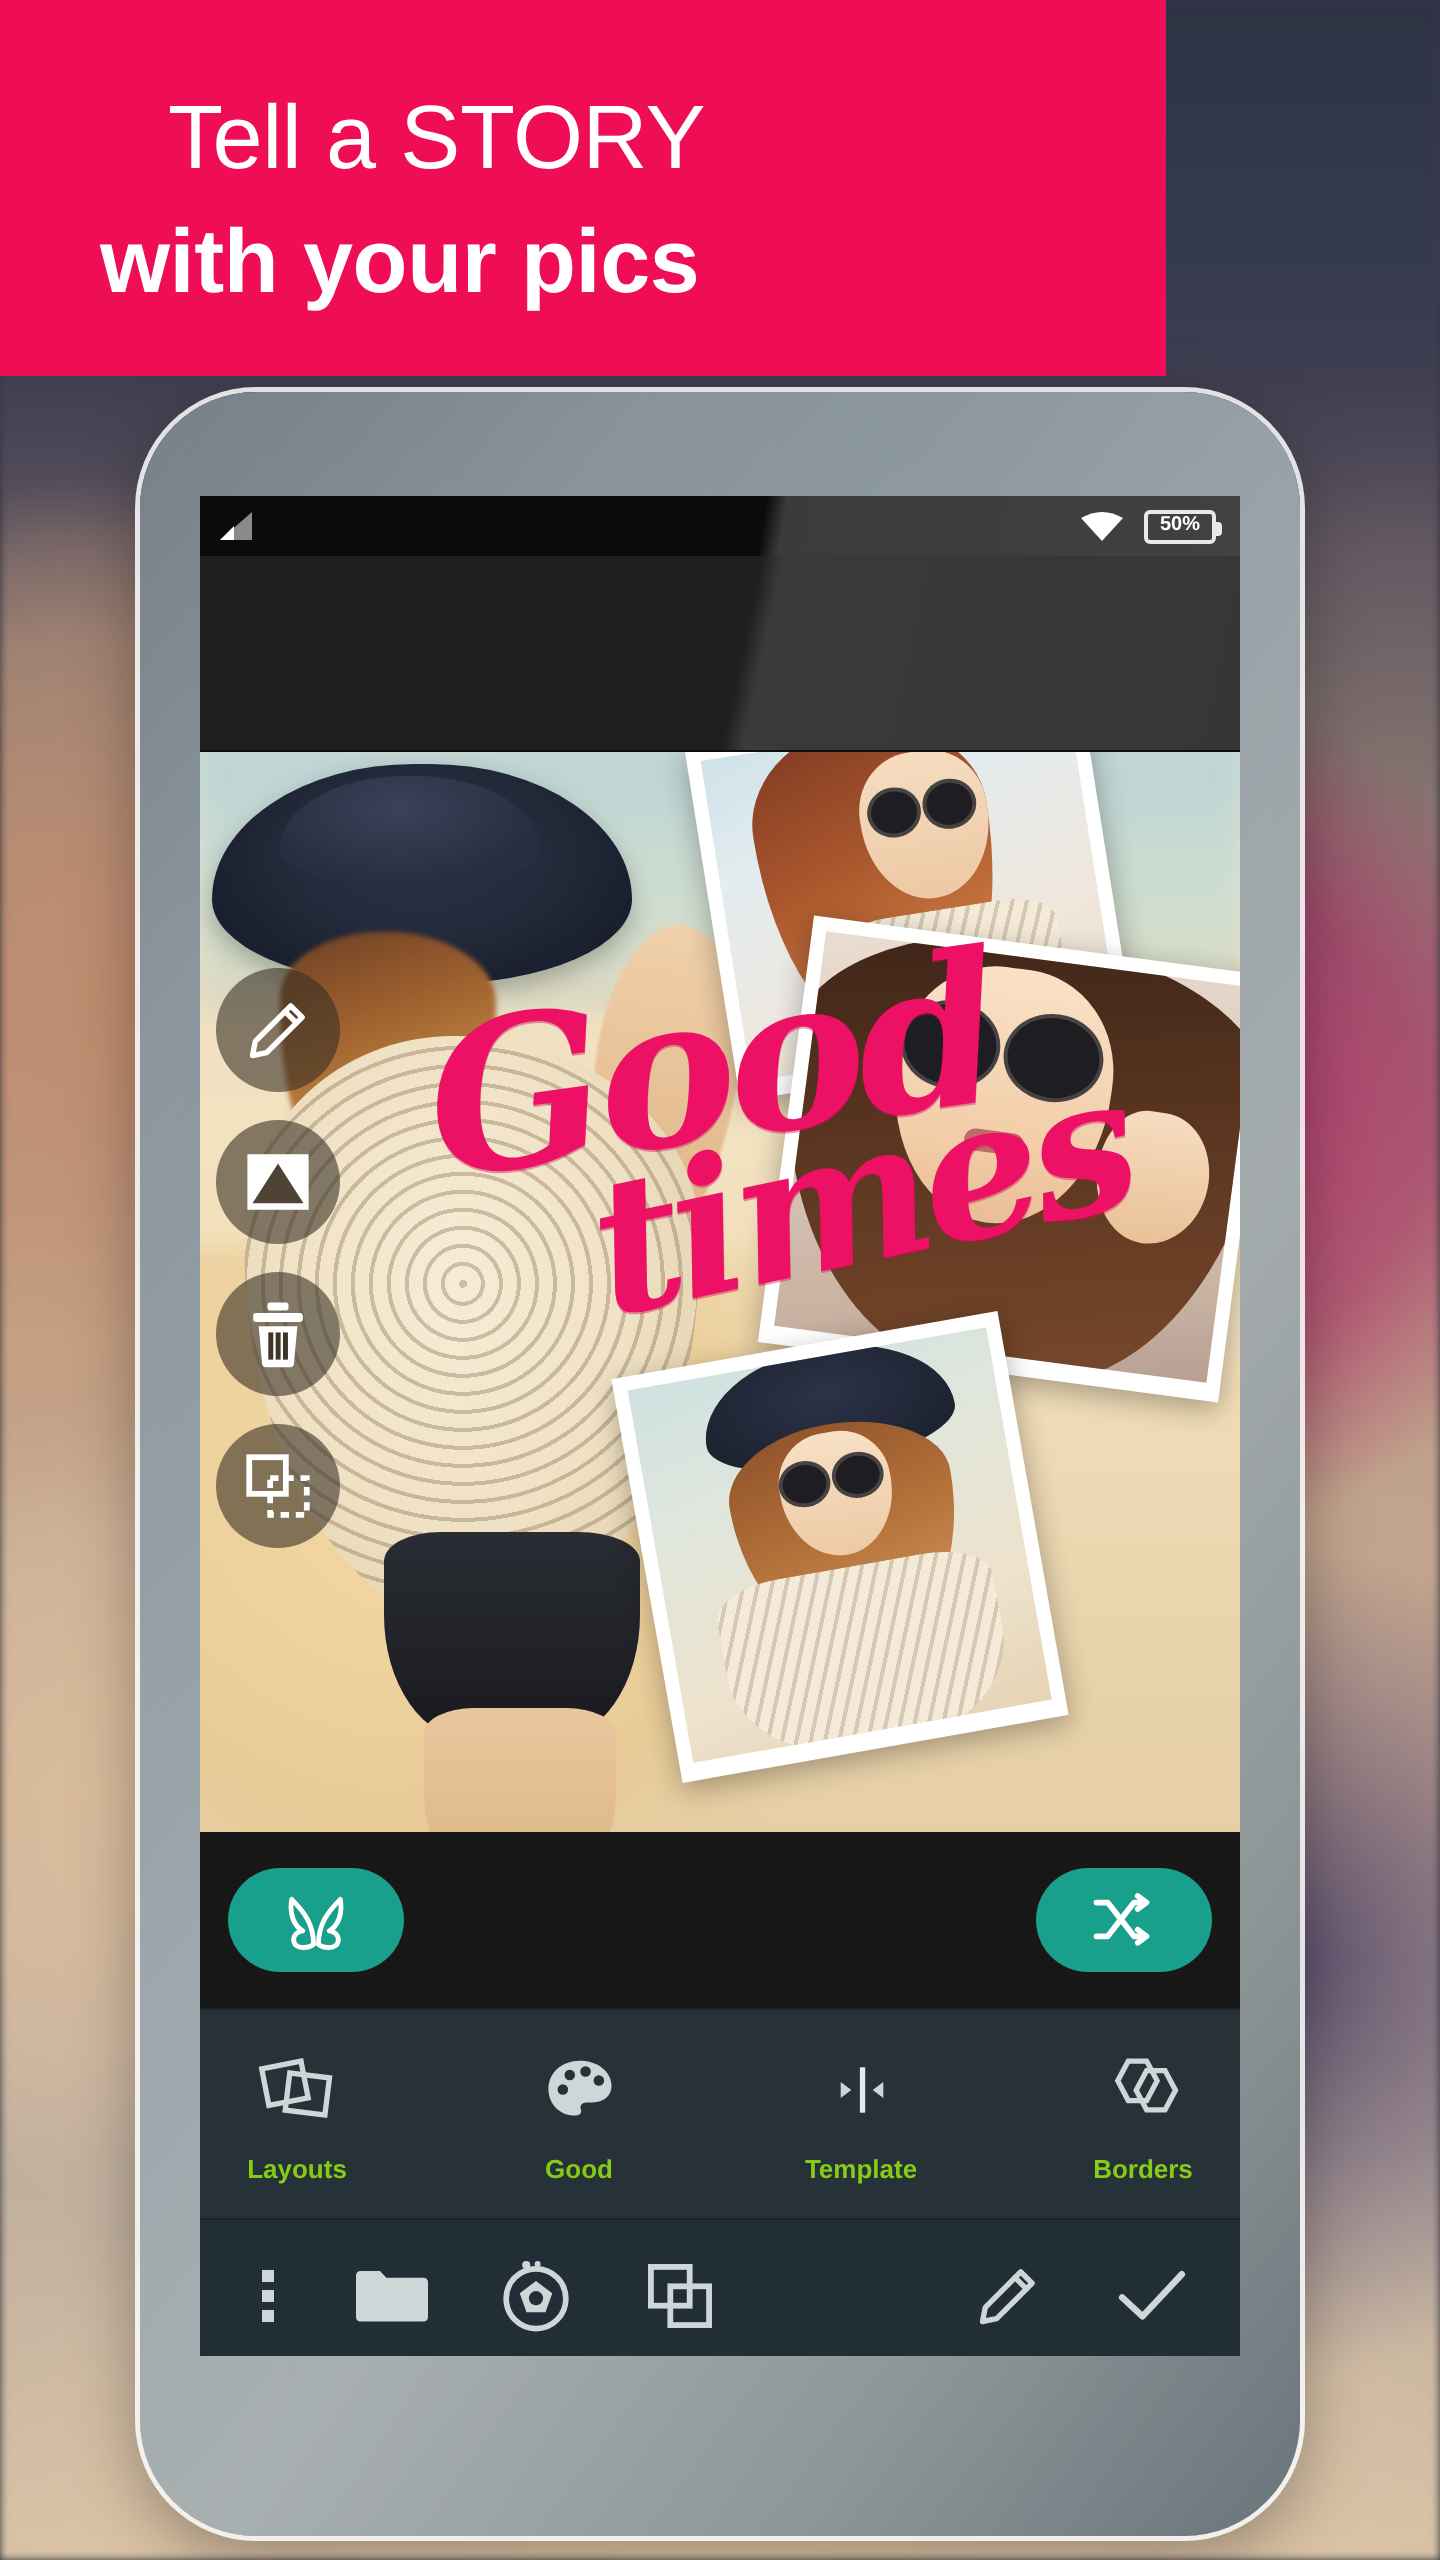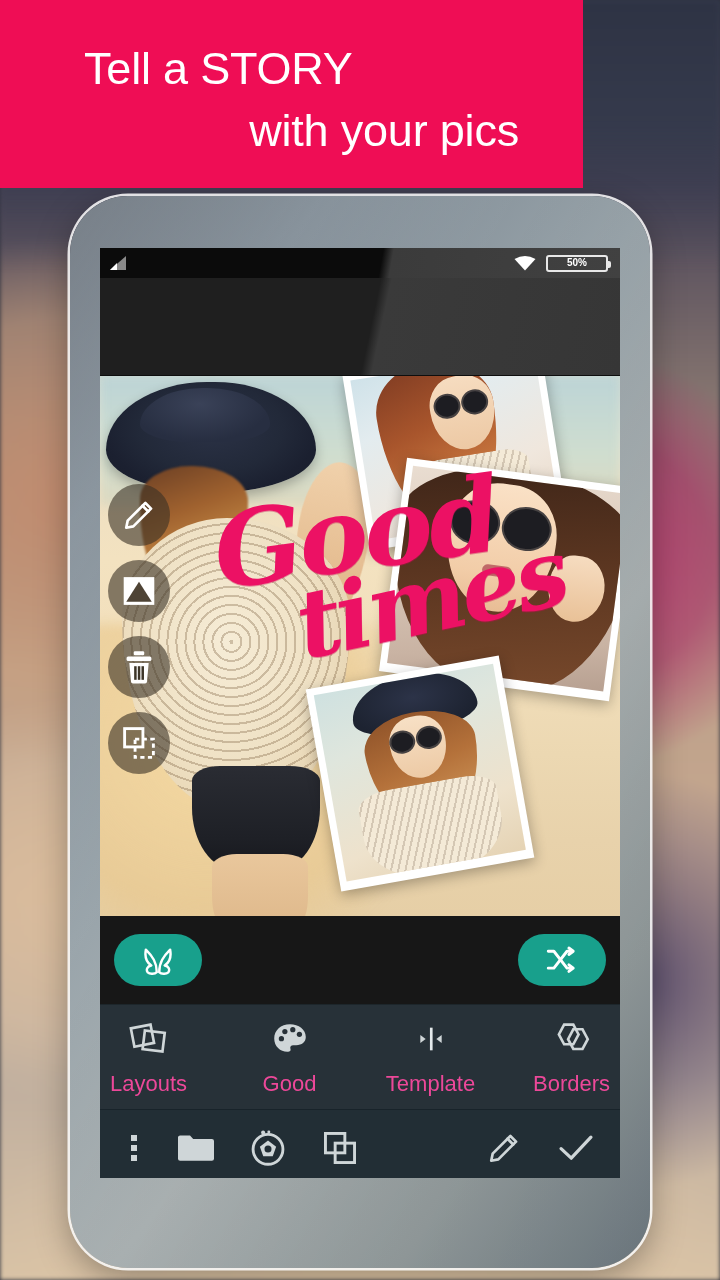--- a/index.html
+++ b/index.html
@@ -39,21 +39,21 @@
     z-index: 40;
   }
   .banner-line {
     color: #ffffff;
     font-size: 45px;
     font-weight: 400;
     letter-spacing: -0.2px;
     line-height: 62px;
     white-space: nowrap;
   }
-  .banner-line.l2 { text-align: right; padding-right: 30px; font-weight: 400; }
+  .banner-line.l2 { padding-right: 30px; font-weight: 700; }
   .banner-line.l1 { font-weight: 400; margin-left: 34px; }
 
   
   .phone {
     position: absolute;
     left: 70px; top: 196px;
     width: 580px; height: 1072px;
     border-radius: 58px;
     background: linear-gradient(128deg, #56606b 0%, #7c8892 18%, #9aa5ab 42%, #aeb5b6 62%, #9aa3a4 82%, #77848c 100%);
     box-shadow: 0 0 0 2.5px rgba(255,255,255,.85), 0 10px 34px rgba(0,0,0,.35);
@@ -83,21 +83,21 @@
     display: flex; align-items: center; justify-content: space-between;
     padding: 0 12px 0 8px;
   }
   .sb-left { display: flex; align-items: center; gap: 6px; }
   .sb-right { display: flex; align-items: center; gap: 9px; }
   .signal-ico { width: 20px; height: 16px; position: relative; }
   .wifi-ico { width: 24px; height: 16px; }
   .battery {
     display: inline-flex; align-items: center;
     border: 2px solid #e8e8e8; border-radius: 3px;
-    height: 17px; padding: 0 19px; position: relative;
+    height: 17px; padding: 0 6px; position: relative;
   }
   .battery::after {
     content: ""; position: absolute; right: -5px; top: 4px;
     width: 3px; height: 7px; background: #e8e8e8; border-radius: 0 2px 2px 0;
   }
   .battery span { color: #ffffff; font-size: 10px; font-weight: 700; line-height: 1; }
 
   
   .appbar {
     height: 98px;
@@ -258,21 +258,21 @@
     display: flex; align-items: center;
     border-top: 1px solid #1d262b;
   }
   .tool {
     flex: 1 0 0;
     display: flex; flex-direction: column; align-items: center; justify-content: center;
     gap: 10px;
     position: relative;
   }
   .tool .ico { height: 44px; display:flex; align-items:center; justify-content:center; }
-  .tool .lbl { color: #ec4899; font-size: 22px; white-space: nowrap; }
+  .tool .lbl { color: #84cc16; font-size: 13px; white-space: nowrap; font-weight: bold; }
   .tool.edge-l { margin-left: -22px; }
   .tool.edge-r { margin-right: -22px; }
 
   
   .navbar {
     height: 76px;
     background: #222e35;
     display: flex; align-items: center;
     padding: 0 8px;
     border-top: 1px solid #18232a;

